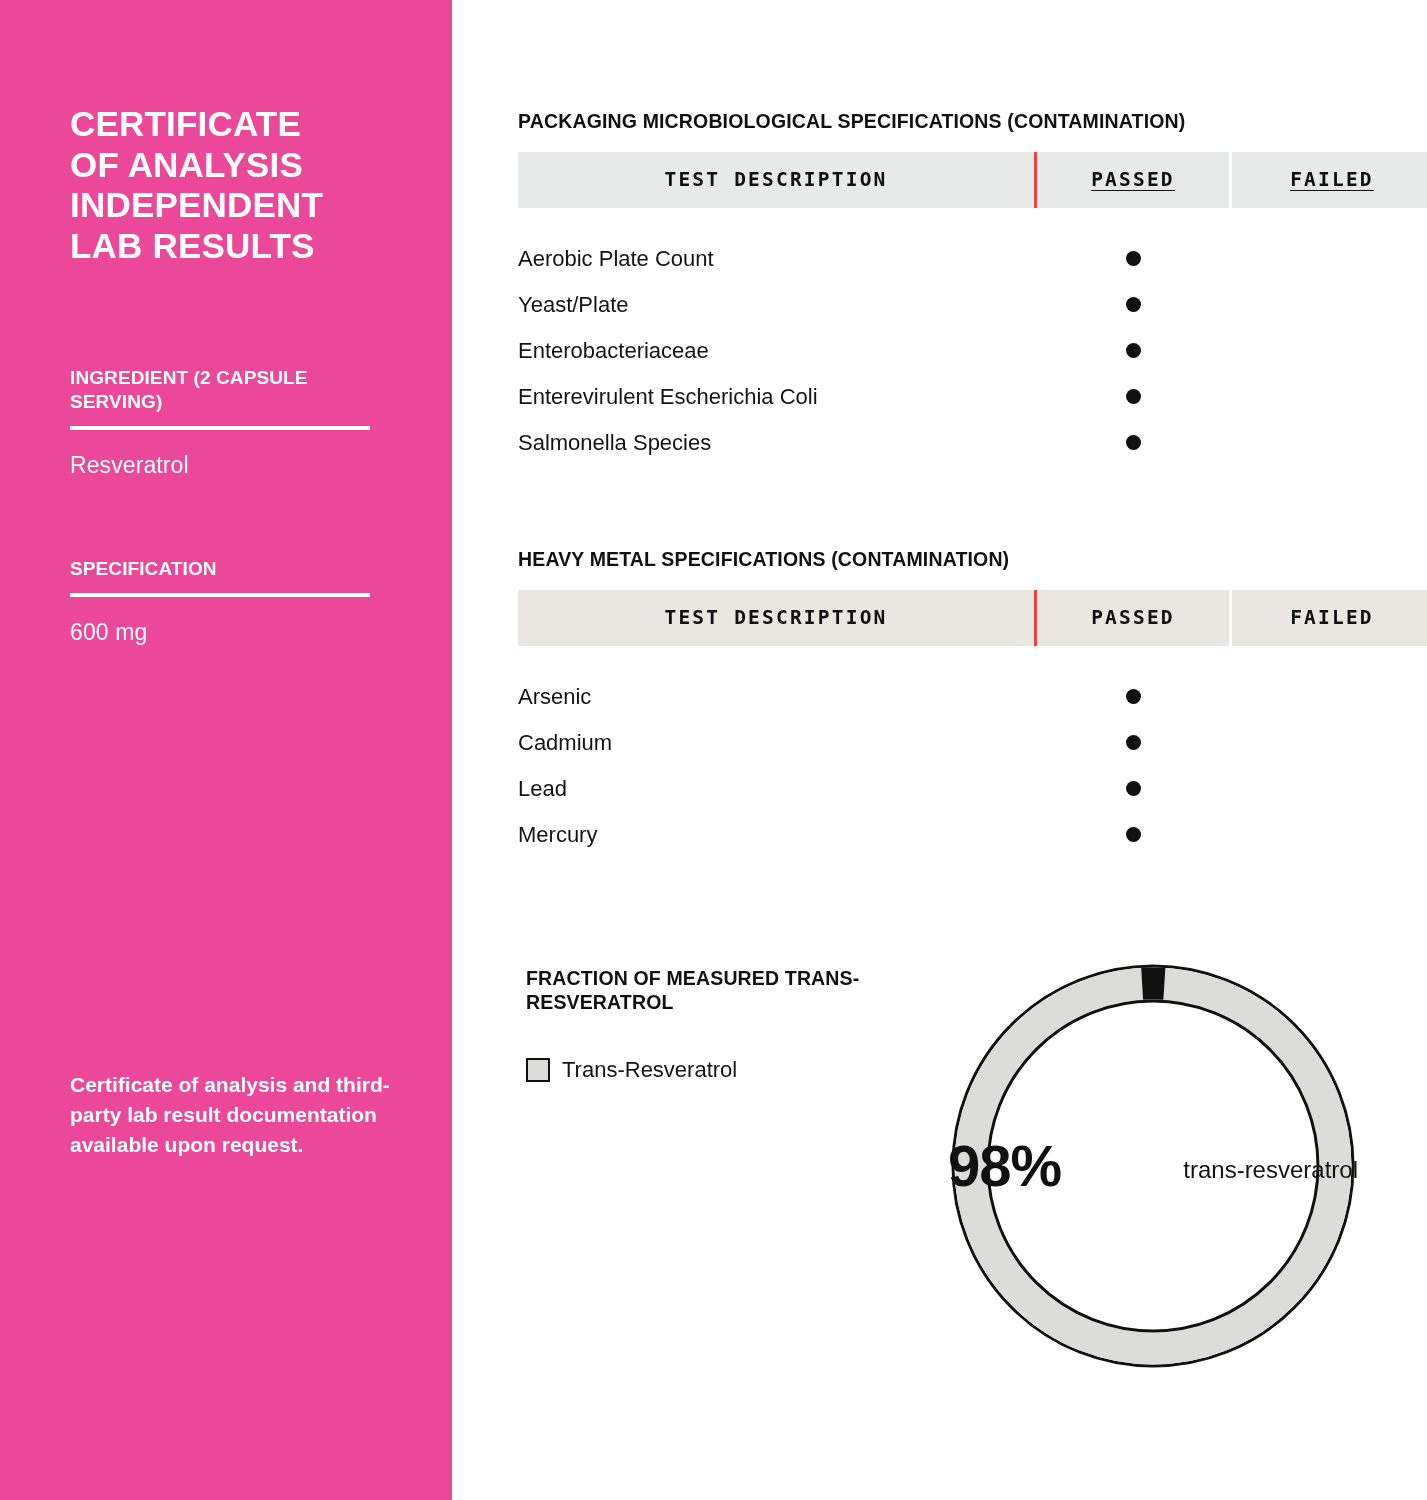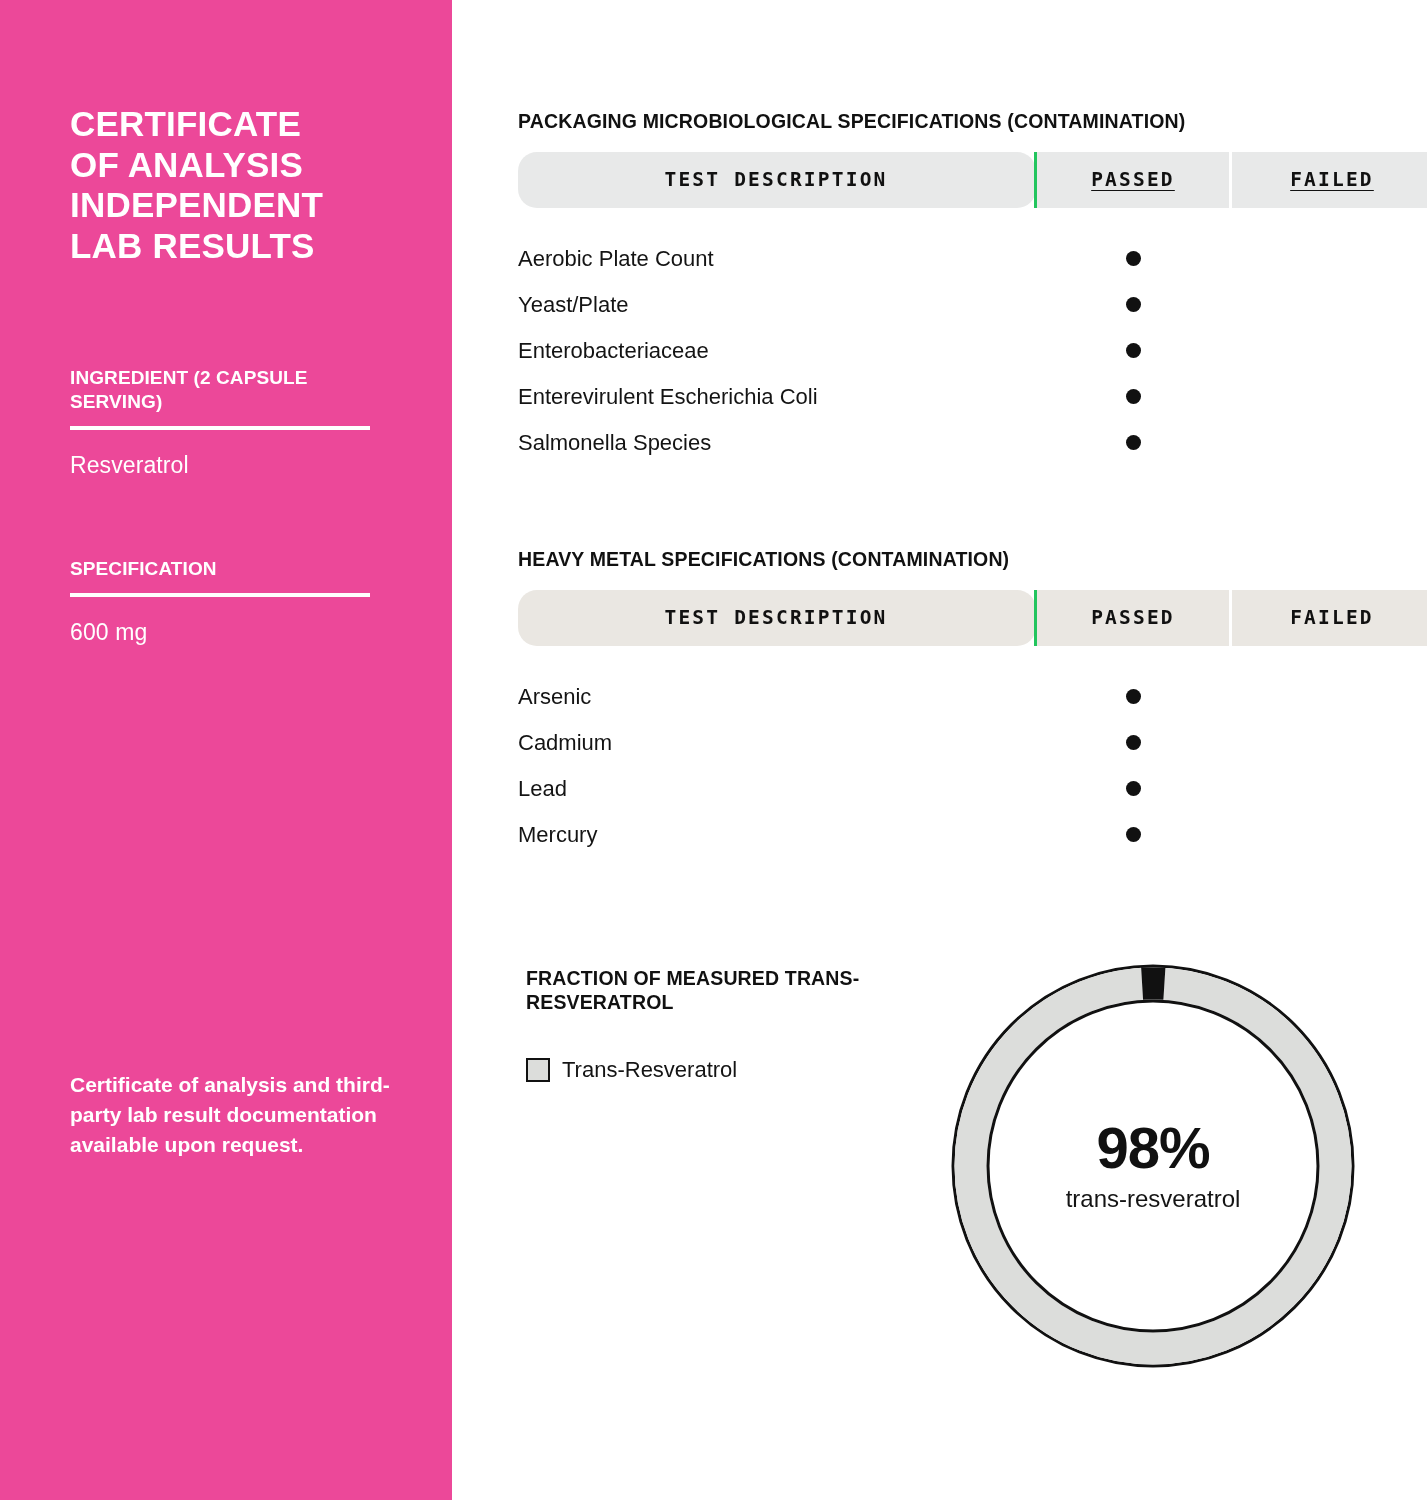--- a/index.html
+++ b/index.html
@@ -100,22 +100,22 @@
     font-family: "DejaVu Sans Mono", monospace;
     font-size: 19.5px;
     font-weight: 700;
     letter-spacing: 2.2px;
     padding: 16px 0 17px 0;
     text-align: center;
     color: #111;
   }
   .hdr-micro th { background: #e8e9e9; }
   .hdr-heavy th { background: #eae7e2; }
-  .th-desc { width: 516px; border-radius: 19px; }
-  .th-pass { width: 192px; border-left: 3px solid #22c55e; }
+  .th-desc { width: 516px; }
+  .th-pass { width: 192px; border-left: 3px solid #ef4444; }
   .th-fail { width: 200px; border-left: 3px solid #ffffff; }
   .u { text-decoration: underline; text-underline-offset: 4px; }
 
   table.coa td {
     font-size: 22px;
     font-weight: 400;
     color: #141414;
     padding: 10px 0 10px 0;
     vertical-align: middle;
   }
@@ -171,23 +171,23 @@
     width: 410px;
     height: 410px;
   }
   .donut-center {
     position: absolute;
     left: 0;
     top: 0;
     width: 410px;
     height: 410px;
     display: flex;
-    flex-direction: column;
+    flex-direction: row;
     align-items: center;
-    justify-content: center;
+    justify-content: space-between;
     pointer-events: none;
   }
   .donut-pct {
     font-size: 58px;
     font-weight: 700;
     letter-spacing: -1px;
     line-height: 1;
     color: #111;
   }
   .donut-sub {

